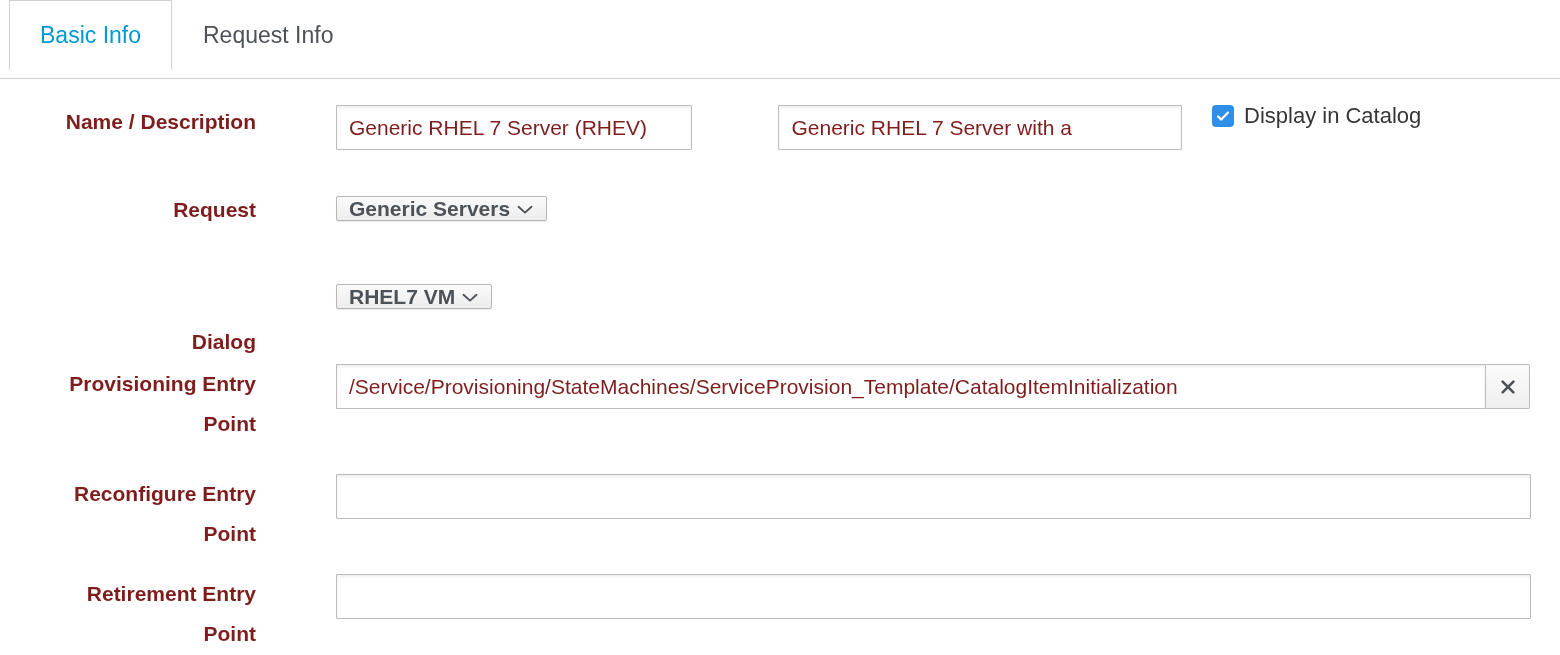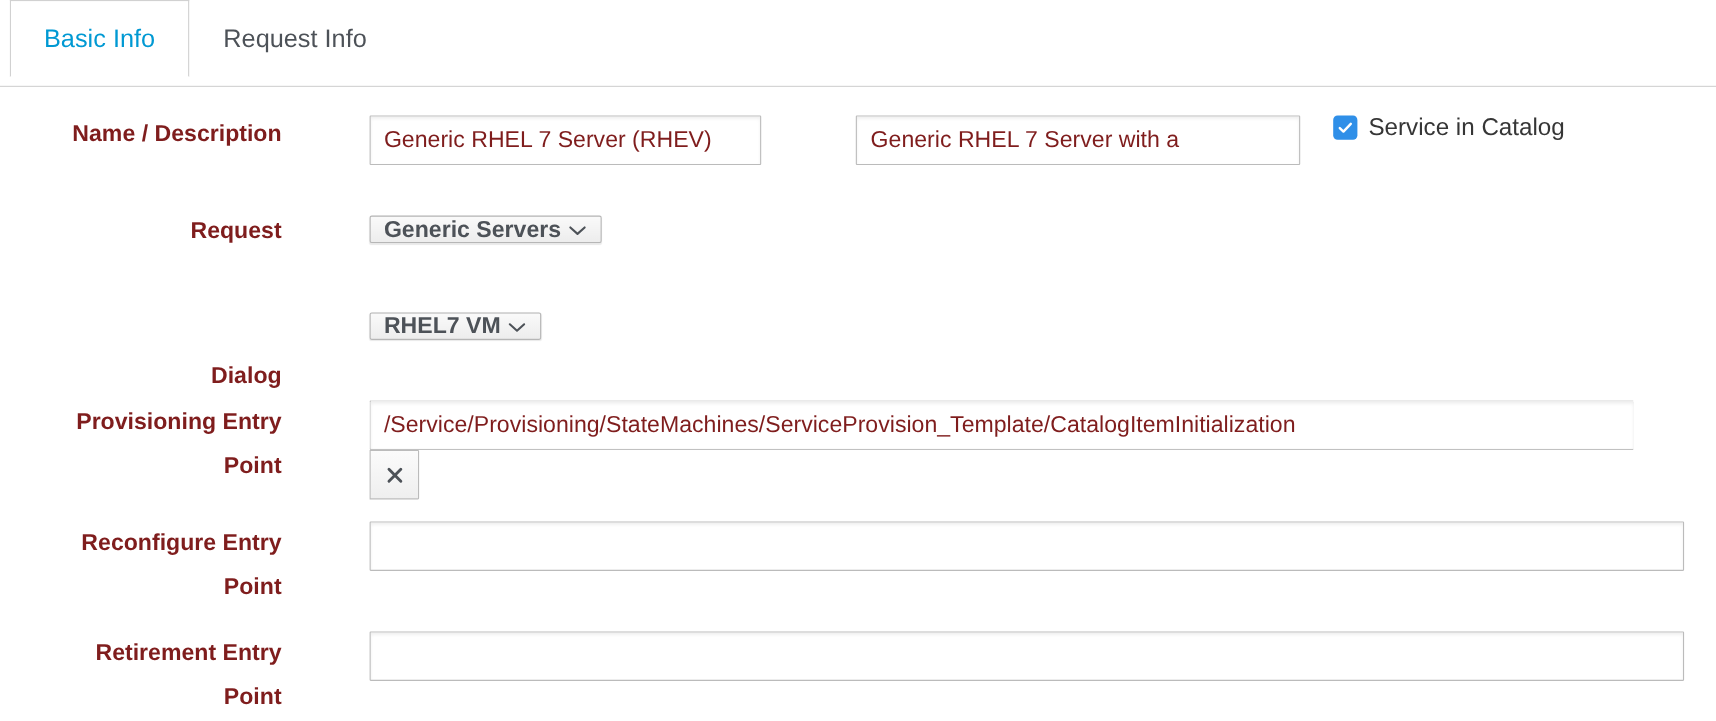--- a/index.html
+++ b/index.html
@@ -139,21 +139,20 @@
     display: flex;
     align-items: center;
     justify-content: center;
   }
   .caret svg { display: block; }
 
   
   .igroup {
     display: flex;
     align-items: flex-start;
-    flex-direction: column;
   }
   .igroup .ti {
     border-right: none;
     border-radius: 1px 0 0 1px;
   }
   .clear-btn {
     box-sizing: border-box;
     width: 45px;
     height: 45px;
     border: 1px solid #bbbbbb;
@@ -217,21 +216,21 @@
     <div class="ctrl-area" style="top:9px;">
       <input class="ti" type="text" style="width: 356px;" value="Generic RHEL 7 Server (RHEV)">
       <input class="ti" type="text" style="width: 404px; margin-left: 82px;" value="Generic RHEL 7 Server with a">
     </div>
     <div class="cbrow">
       <span class="cbox">
         <svg width="16" height="16" viewBox="0 0 16 16" aria-hidden="true">
           <path d="M3 8.4 L6.3 11.6 L13 4.6" fill="none" stroke="#ffffff" stroke-width="2.2" stroke-linecap="round" stroke-linejoin="round"></path>
         </svg>
       </span>
-      <span class="cblabel">Service in Catalog</span>
+      <span class="cblabel">Display in Catalog</span>
     </div>
   </div>
 
   <div class="row" style="top:108px;">
     <div class="lbl" style="top:3px;">Request</div>
     <div class="ctrl-area" style="top:0px;">
       <span class="sel-wrap">
         <span class="sel">Generic Servers</span>
         <span class="caret">
           <svg width="16" height="10" viewBox="0 0 16 10" aria-hidden="true">

